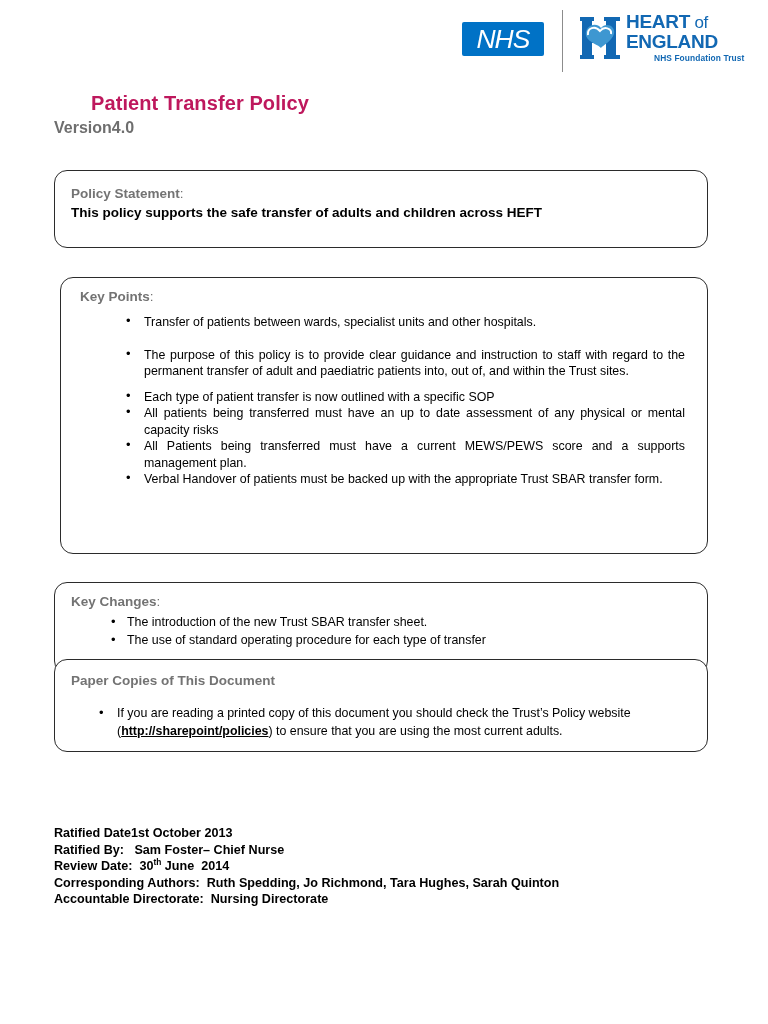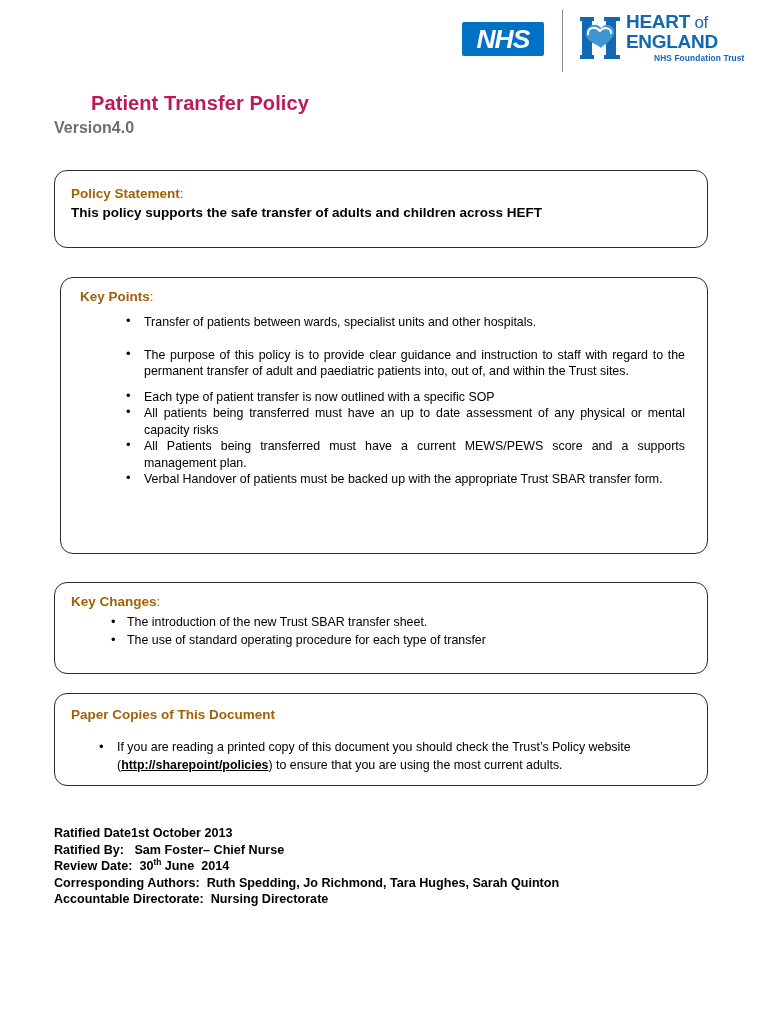--- a/index.html
+++ b/index.html
@@ -32,21 +32,21 @@
     height: 34px;
     background: #0072c6;
     border-radius: 2px;
     display: flex;
     align-items: center;
     justify-content: center;
   }
   .nhs-logo-text {
     color: #ffffff;
     font-family: "Liberation Sans", sans-serif;
-    font-weight: bold;
+    font-weight: normal;
     font-style: italic;
     font-size: 26px;
     letter-spacing: -1px;
     line-height: 1;
     transform: scaleX(1.02);
   }
   .logo-divider {
     position: absolute;
     left: 100px;
     top: 0px;
@@ -125,27 +125,27 @@
   .rbox {
     position: absolute;
     border: 1px solid #2b2b2b;
     border-radius: 13px;
     background: #ffffff;
     box-sizing: border-box;
   }
   #policy-statement-box { left: 54px; top: 170px; width: 654px; height: 78px; }
   #key-points-box       { left: 60px; top: 277px; width: 648px; height: 277px; }
   #key-changes-box      { left: 54px; top: 582px; width: 654px; height: 92px; }
-  #paper-copies-box     { left: 54px; top: 693px; width: 654px; height: 93px; }
+  #paper-copies-box     { left: 54px; top: 659px; width: 654px; height: 93px; }
 
   .box-heading {
     font-size: 13.5px;
     font-weight: bold;
     line-height: 17px;
-    color: #a16207;
+    color: #737373;
   }
   .box-heading .plain { font-weight: normal; }
 
   
   #policy-statement-box .inner { padding: 13px 0 0 16px; }
   .ps-line {
     font-size: 13.5px;
     font-weight: bold;
     line-height: 19px;
     white-space: nowrap;

